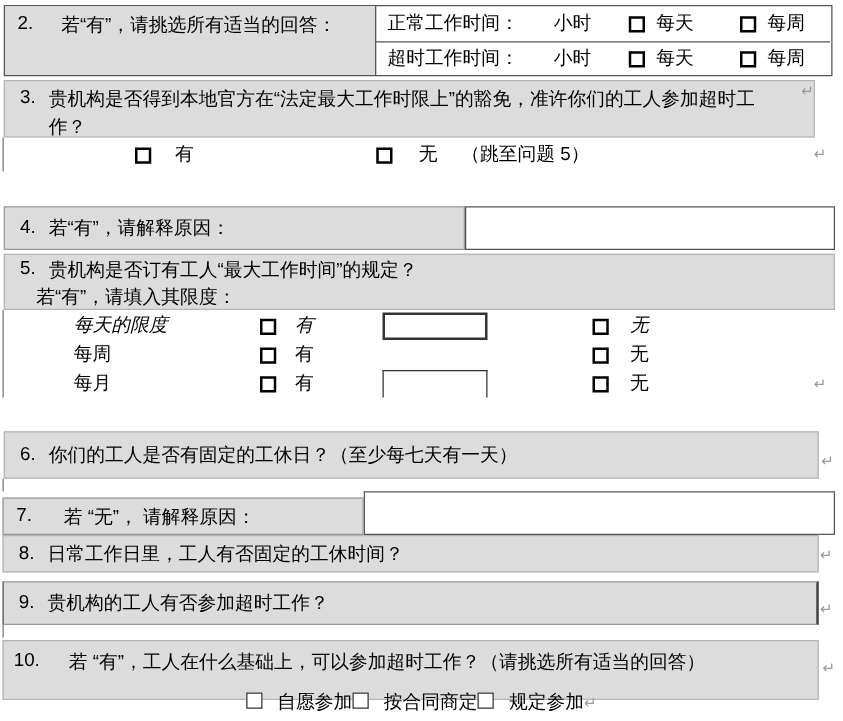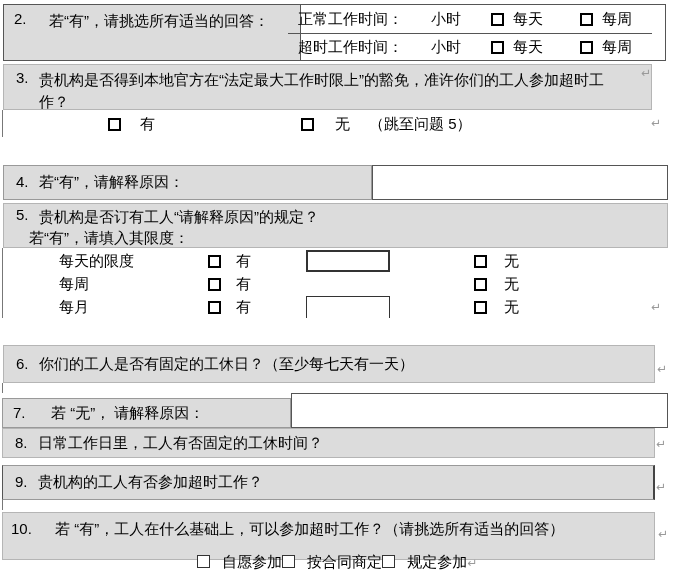--- a/index.html
+++ b/index.html
@@ -13,21 +13,21 @@
   .blk{box-sizing:border-box;}
   .num{position:absolute;}
   .cb{display:inline-block;width:9px;height:9px;border:2px solid #000;background:#fff;}
   .cb-thin{display:inline-block;width:11px;height:11px;border:1px solid #333;background:#fff;vertical-align:-1px;}
   .ret{position:absolute;color:#9a9a9a;font-size:12px;font-family:"DejaVu Sans",sans-serif;}
   .ret-inline{color:#9a9a9a;font-size:12px;font-family:"DejaVu Sans",sans-serif;}
   .lh22{line-height:22px;}
   
   .q2{left:3px;top:4px;width:663px;height:57px;border:1px solid #555;}
   .q2-left{position:absolute;left:0;top:0;width:297px;height:100%;border-right:1px solid #555;}
-  .q2-right-row{position:absolute;left:284px;width:364px;height:28px;line-height:28px;}
+  .q2-right-row{position:absolute;left:296px;width:364px;height:28px;line-height:28px;}
   .q2-row0{top:0;border-bottom:1px solid #555;}
   .q2-row1{top:28px;}
   .inputbox{background:#fff;border:1px solid #555;}
   .tick{position:absolute;width:1px;background:#777;}
 </style>
 </head>
 <body>
 
 <div class="page">
 
@@ -72,27 +72,27 @@
   </div>
 
   <div class="abs blk gray" style="left:3px;top:165px;width:369px;height:35px;border:1px solid #999;">
     <span class="num" style="left:12px;top:7px;">4.</span>
     <div style="padding:7px 0 0 35px;">若“有”，请解释原因：</div>
   </div>
   <div class="abs blk inputbox" style="left:372px;top:165px;width:296px;height:35px;"></div>
 
   <div class="abs blk gray" style="left:3px;top:203px;width:665px;height:45px;border:1px solid #b5b5b5;">
     <span class="num" style="left:12px;top:2px;">5.</span>
-    <div style="margin:2px 0 0 35px;line-height:21px;">贵机构是否订有工人“请解释原因”的规定？</div>
+    <div style="margin:2px 0 0 35px;line-height:21px;">贵机构是否订有工人“最大工作时间”的规定？</div>
     <div style="margin:0 0 0 25px;line-height:21px;">若“有”，请填入其限度：</div>
   </div>
 
   <div class="abs" style="left:2px;top:248px;width:667px;height:70px;border-left:1px solid #777;">
 
-    <div class="abs" style="left:0;top:2px;width:100%;height:22px;line-height:22px;">
+    <div class="abs" style="left:0;top:2px;width:100%;height:22px;line-height:22px;font-style:italic;">
       <span class="abs" style="left:56px;">每天的限度</span>
       <span class="cb abs" style="left:205px;top:5px;"></span>
       <span class="abs" style="left:233px;">有</span>
       <div class="abs blk" style="left:303px;top:0;width:84px;height:22px;border:2px solid #333;background:#fff;"></div>
       <span class="cb abs" style="left:471px;top:5px;"></span>
       <span class="abs" style="left:501px;">无</span>
     </div>
 
     <div class="abs" style="left:0;top:25px;width:100%;height:22px;line-height:22px;">
       <span class="abs" style="left:56px;">每周</span>

